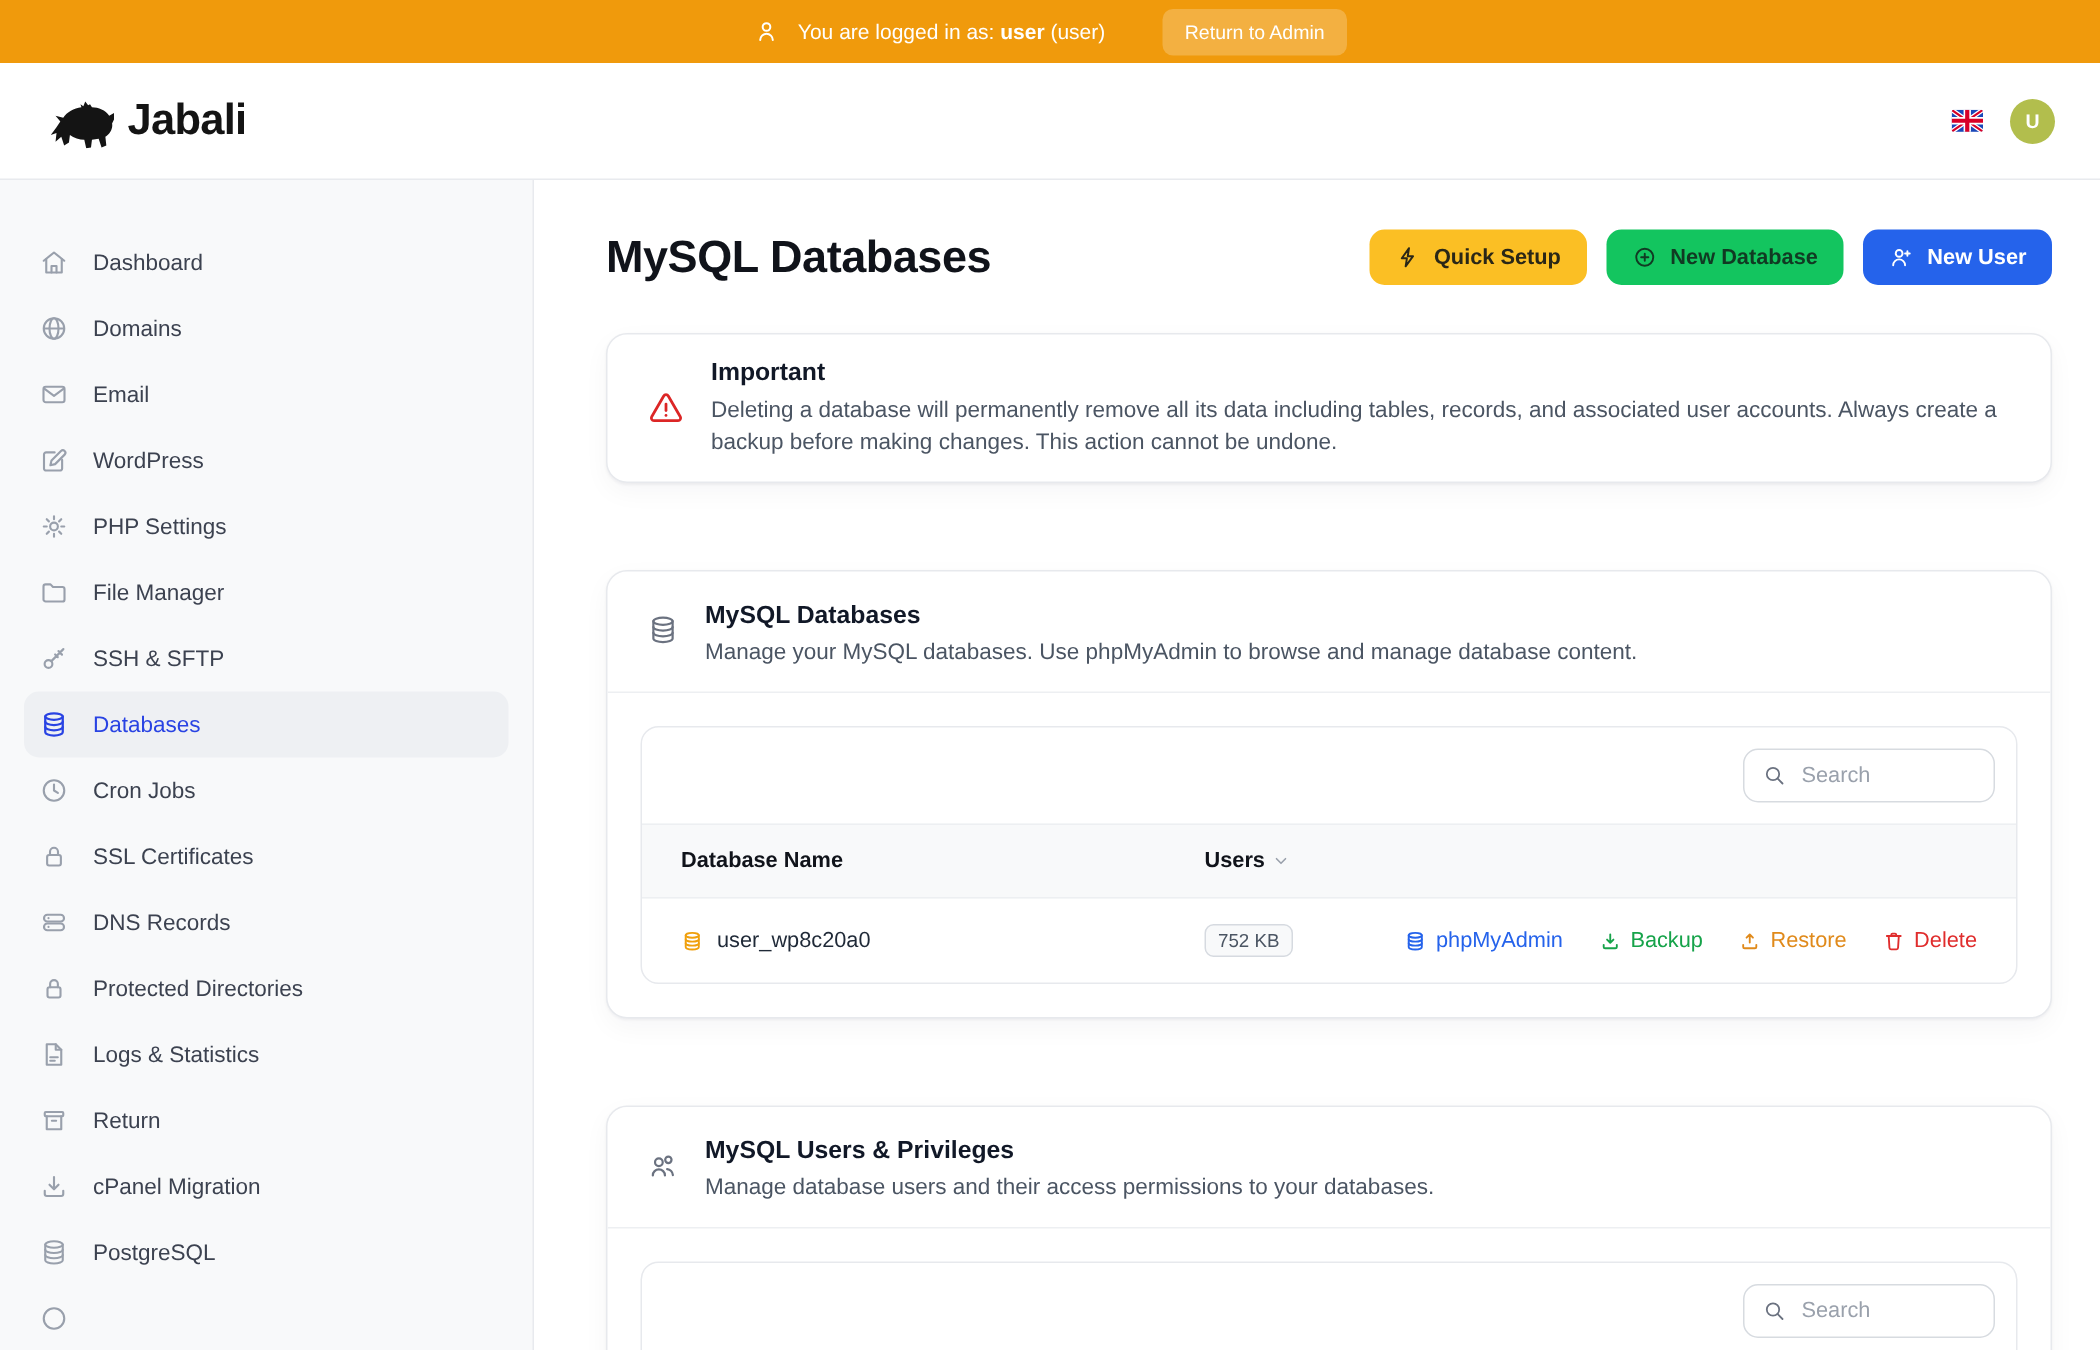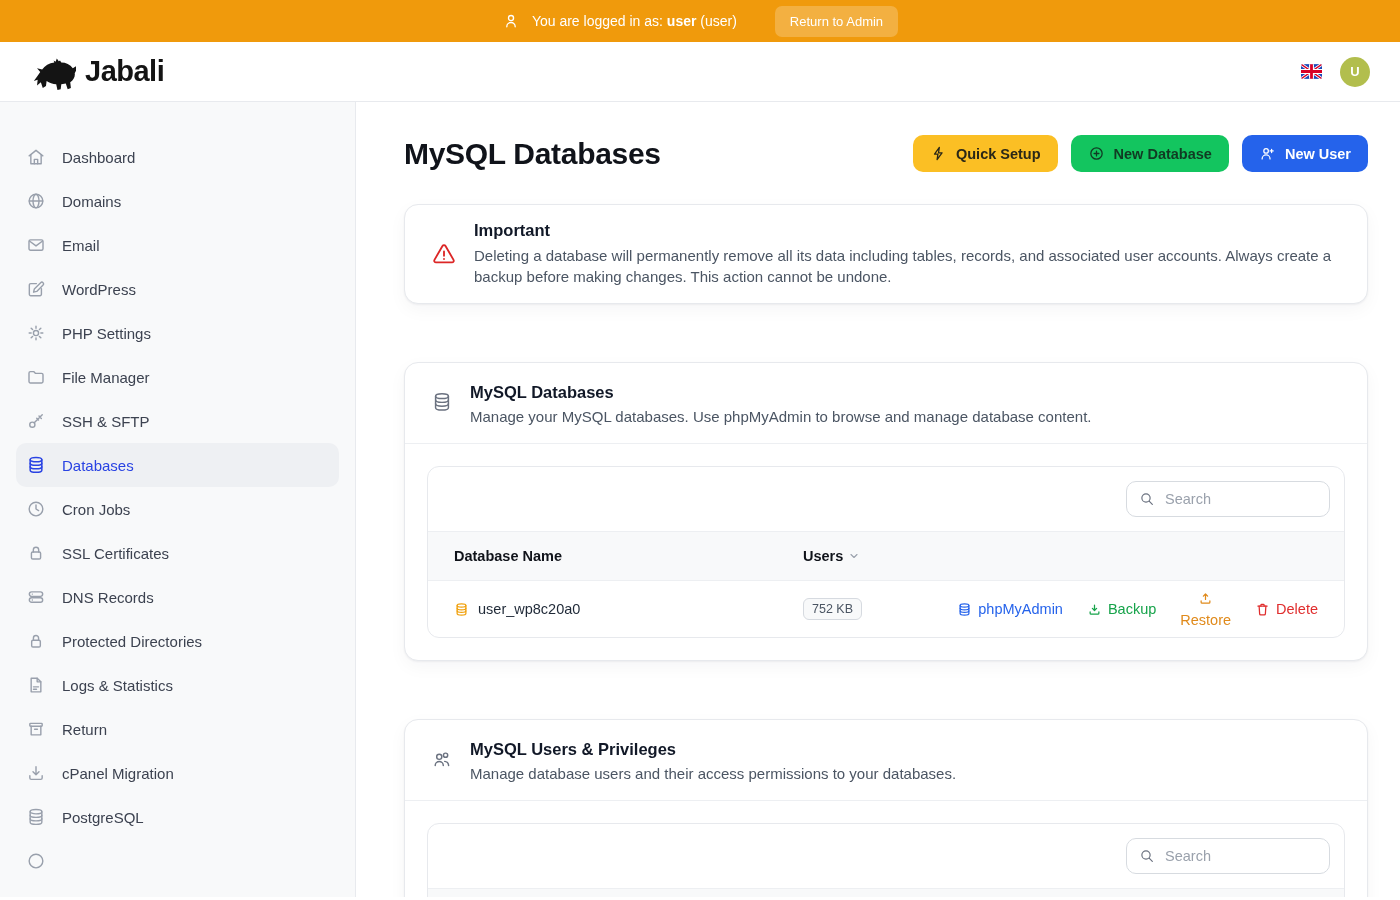--- a/index.html
+++ b/index.html
@@ -19,21 +19,21 @@
   }
   .topbar b { font-weight:700; }
   .return-btn {
     margin-left:26px; background:rgba(255,255,255,.22); color:#fff;
     border:none; border-radius:7px; padding:8px 15px; font-size:13px;
     font-family:inherit; cursor:pointer;
   }
 
   
   .appbar {
-    height:60px; background:#fff; border-bottom:1px solid #E8EAEE;
+    height:78px; background:#fff; border-bottom:1px solid #E8EAEE;
     display:flex; align-items:center; padding:0 30px;
   }
   .brand { display:flex; align-items:center; gap:9px; }
   .brand-name { font-size:29px; font-weight:800; color:#141414; letter-spacing:-.5px; }
   .appbar-right { margin-left:auto; display:flex; align-items:center; gap:18px; }
   .flag { width:21px; height:15px; border-radius:2px; overflow:hidden; cursor:pointer; }
   .avatar {
     width:30px; height:30px; border-radius:50%; background:#B2BE4D;
     color:#fff; font-size:13px; font-weight:700;
     display:flex; align-items:center; justify-content:center; cursor:pointer;
@@ -84,21 +84,21 @@
   .card { margin-bottom:58px; overflow:hidden; }
   .card-head { display:flex; gap:17px; padding:20px 26px 18px; align-items:flex-start; }
   .card-head .hd-icon { margin-top:8px; }
   .card-title { font-size:16.5px; font-weight:700; color:#111827; }
   .card-sub   { font-size:15px; color:#4B5563; margin-top:6px; }
   .card-body  { border-top:1px solid #EDEFF2; padding:22px; }
 
   .panel { border:1px solid #E7E9ED; border-radius:12px; overflow:hidden; }
   .panel-toolbar { display:flex; justify-content:flex-end; padding:14px; }
   .search {
-    display:flex; align-items:center; gap:8px; width:204px; height:36px;
+    display:flex; align-items:center; gap:8px; width:168px; height:36px;
     border:1px solid #D7DBE0; border-radius:10px; padding:0 12px; background:#fff;
   }
   .search svg { color:#6B7280; }
   .search input {
     border:none; outline:none; width:100%; font-size:14.5px;
     color:#374151; background:transparent; font-family:inherit;
   }
   .search input::placeholder { color:#9AA1AC; }
 
   .tbl-head {
@@ -118,21 +118,21 @@
     border:1px solid #D6DAE0; background:#F8F9FA; border-radius:6px;
     padding:3px 8px;
   }
   .row-actions { margin-left:auto; padding-right:26px; display:flex; gap:24px; }
   .action-link {
     display:inline-flex; align-items:center; gap:6px;
     font-size:14.5px; font-weight:500; cursor:pointer; background:none;
     border:none; padding:0; font-family:inherit;
   }
   .a-php { color:#2563EB; } .a-backup { color:#16A34A; }
-  .a-restore { color:#E08A1B;flex-direction:column; } .a-delete { color:#E02D2D; }
+  .a-restore { color:#E08A1B; } .a-delete { color:#E02D2D; }
 </style>
 </head>
 <body>
 
 <div class="topbar">
   <span>
     <svg width="18" height="18" viewBox="0 0 24 24" fill="none" stroke="#fff" stroke-width="1.8" stroke-linecap="round" stroke-linejoin="round">
         <circle cx="12" cy="8" r="3.4"></circle>
         <path d="M6.4 19.6a5.6 5.6 0 0 1 11.2 0"></path>
       </svg>

